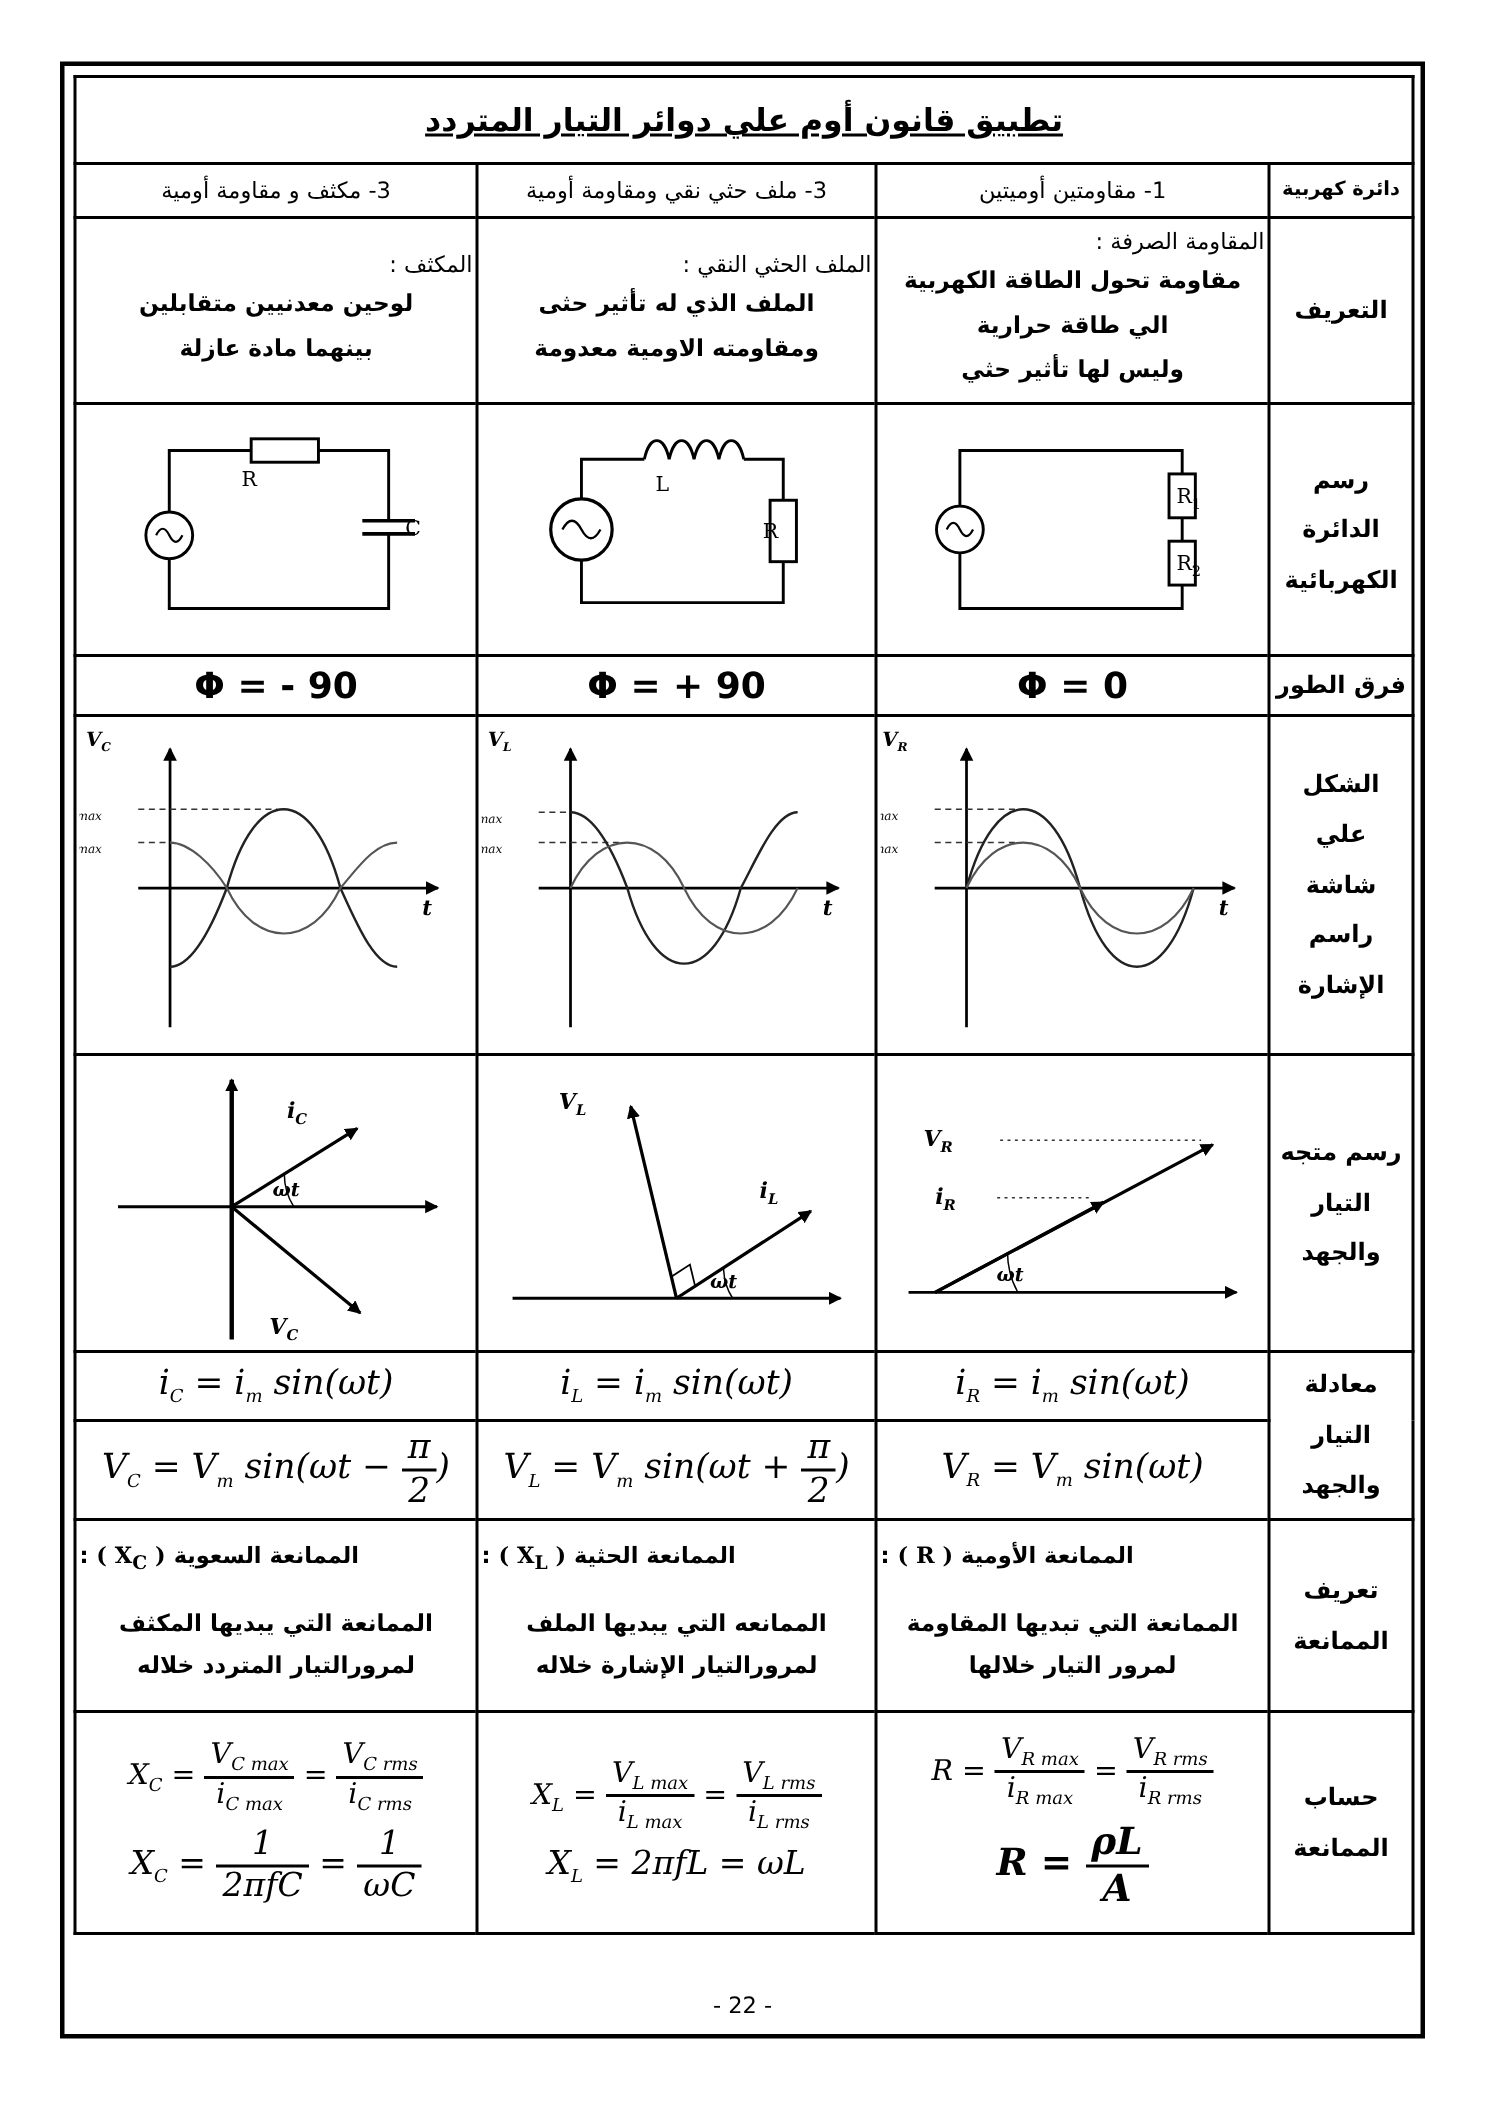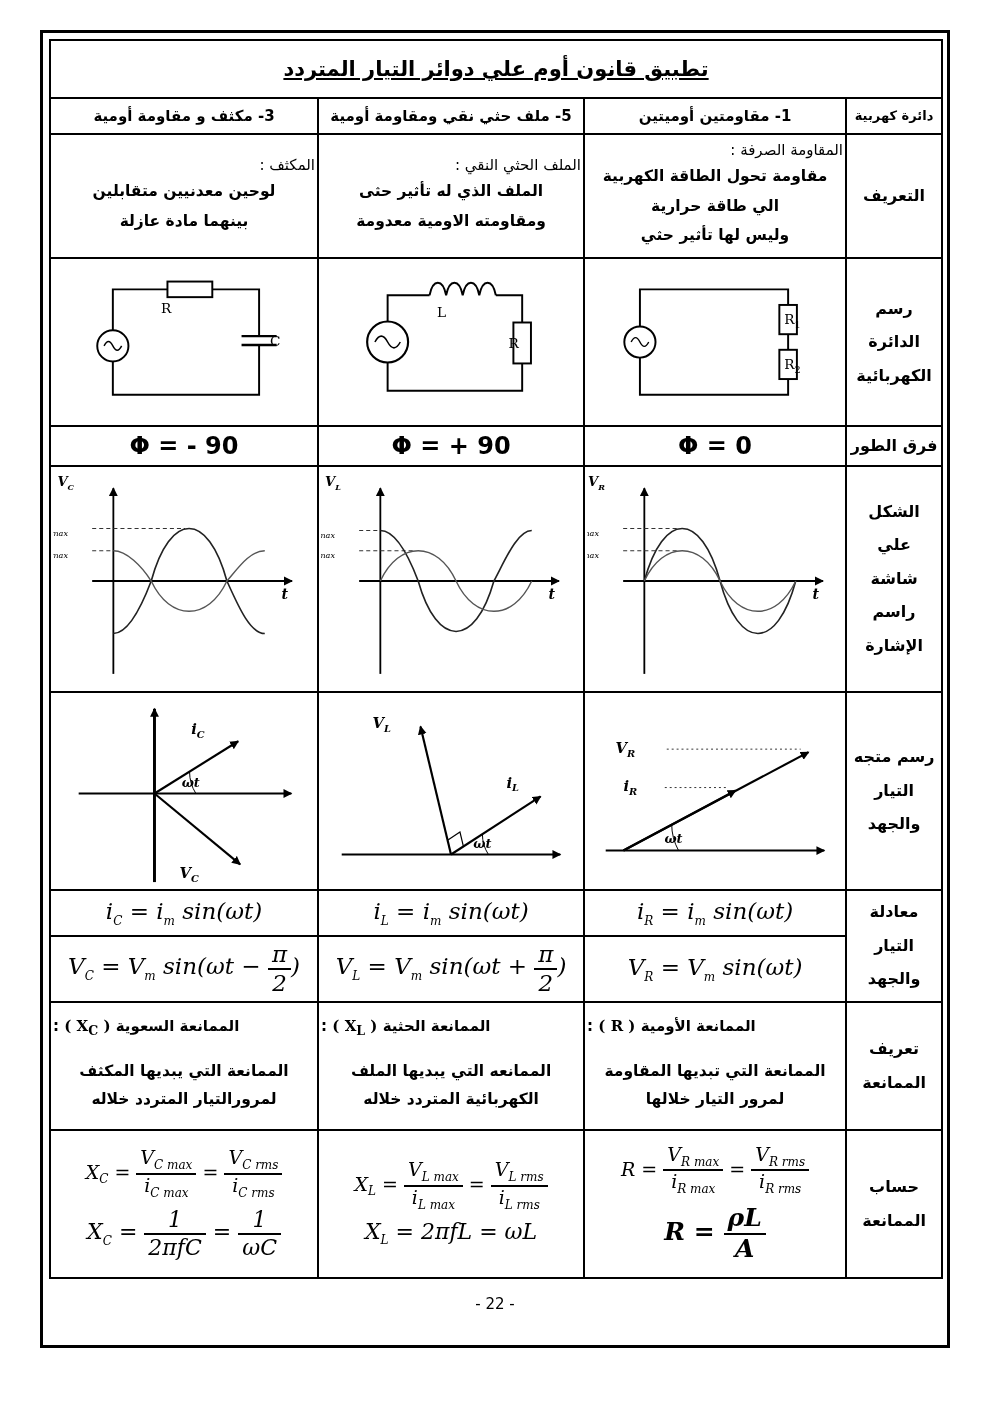--- a/index.html
+++ b/index.html
@@ -1,42 +1,42 @@
 <!DOCTYPE html>
 <html lang="ar"><head>
 <meta charset="utf-8">
 <style>
   html,body{margin:0;padding:0;background:#fff;}
   body{width:992px;height:1403px;position:relative;font-family:"DejaVu Sans",sans-serif;color:#000;}
-  .outer{position:absolute;left:40px;top:30px;width:910px;height:1318px;border:3px solid #000;box-sizing:border-box;padding:6px;background:#fff;}
+  .outer{position:absolute;left:40px;top:41px;width:910px;height:1318px;border:3px solid #000;box-sizing:border-box;padding:6px;background:#fff;}
   table.main{width:100%;border-collapse:collapse;direction:rtl;table-layout:fixed;}
   table.main td{border:2px solid #000;padding:2px;text-align:center;vertical-align:middle;overflow:hidden;}
   .title-cell{font-size:21px;font-weight:bold;}
   .title-cell .t{text-decoration:underline;}
-  .col-header{font-size:15px;font-weight:bold;}
+  .col-header{font-size:15px;font-weight:normal;}
   .row-label{font-weight:bold;font-size:16px;white-space:pre-line;line-height:2.1;}
   .row-label.small{font-size:13px;line-height:1.4;}
   .def-cell{padding:5px 8px;vertical-align:top;}
   .def-title{text-align:right;font-size:15px;}
   .def-body{font-weight:bold;font-size:15.5px;white-space:pre-line;line-height:1.9;text-align:center;margin-top:3px;}
   .phase-cell{direction:ltr;font-size:24px;font-weight:bold;}
   .eq-cell{direction:ltr;font-family:"DejaVu Serif",serif;font-style:italic;font-size:23px;}
   .eq-cell sub,.calc-cell sub{font-size:12px;}
   .frac{display:inline-block;vertical-align:middle;text-align:center;line-height:1.15;}
   .frac .fnum{display:block;border-bottom:2px solid #000;padding:0 4px;}
   .frac .fden{display:block;padding:0 4px;}
   .impdef-cell{padding:4px 6px;vertical-align:top;}
   .imp-title{font-size:15px;font-weight:bold;text-align:left;}
   .imp-title .symgrp{direction:ltr;unicode-bidi:isolate;display:inline-block;font-family:"DejaVu Serif",serif;}
   .imp-body{font-weight:bold;font-size:15.5px;white-space:pre-line;line-height:1.8;text-align:center;margin-top:20px;}
   .calc-cell{direction:ltr;font-family:"DejaVu Serif",serif;font-style:italic;font-size:19px;padding:6px 2px;}
   .calc-line{margin:7px 0;}
   .calc-big{font-size:25px;font-weight:bold;}
   .calc-mid{font-size:22px;}
-  .footer{text-align:center;font-size:15px;margin-top:16px;}
+  .footer{text-align:center;font-size:15px;margin-top:38px;}
   svg{display:block;margin:0 auto;}
   .glab{font-style:italic;font-weight:bold;font-size:13px;font-family:"DejaVu Serif",serif;}
   .glab-s{font-style:italic;font-size:11px;font-family:"DejaVu Serif",serif;}
   .glab-b{font-style:italic;font-weight:bold;font-size:14px;font-family:"DejaVu Serif",serif;}
   .gsub{font-size:8px;}
   .plab{font-style:italic;font-weight:bold;font-size:15px;font-family:"DejaVu Serif",serif;}
   .psub{font-size:10px;}
   .clab{font-size:14px;font-family:"DejaVu Serif",serif;}
   .csub{font-size:10px;}
   .wt{font-style:italic;font-weight:bold;font-size:13px;font-family:"DejaVu Serif",serif;}
@@ -64,21 +64,21 @@
     <tbody>
         <tr style="height:58px">
       <td colspan="4" class="title-cell">
         <span class="t">تطبيق قانون أوم علي دوائر التيار المتردد</span>
       </td>
     </tr>
 
     <tr style="height:36px">
       <td class="row-label small">دائرة كهربية</td>
       <td class="col-header">1- مقاومتين أوميتين</td>
-      <td class="col-header">5- ملف حثي نقي ومقاومة أومية</td>
+      <td class="col-header">3- ملف حثي نقي ومقاومة أومية</td>
       <td class="col-header">3- مكثف و مقاومة أومية</td>
     </tr>
 
     <tr style="height:124px">
       <td class="row-label">التعريف</td>
       <td class="def-cell">
         <div class="def-title">المقاومة الصرفة :</div>
         <div class="def-body">مقاومة تحول الطاقة الكهربية
 الي طاقة حرارية
 وليس لها تأثير حثي</div>
@@ -286,21 +286,21 @@
         <div class="imp-body">الممانعة التي تبديها المقاومة
 لمرور التيار خلالها</div>
       </td>
       <td class="impdef-cell">
         <div class="imp-title">
           <span>الممانعة الحثية</span>
           <span class="symgrp"><span>(</span> <span>X</span><sub>L</sub> <span>)</span></span>
           <span>:</span>
         </div>
         <div class="imp-body">الممانعه التي يبديها الملف
-الكهربائية المتردد خلاله</div>
+لمرورالتيار الإشارة خلاله</div>
       </td>
       <td class="impdef-cell">
         <div class="imp-title">
           <span>الممانعة السعوية</span>
           <span class="symgrp"><span>(</span> <span>X</span><sub>C</sub> <span>)</span></span>
           <span>:</span>
         </div>
         <div class="imp-body">الممانعة التي يبديها المكثف
 لمرورالتيار المتردد خلاله</div>
       </td>

